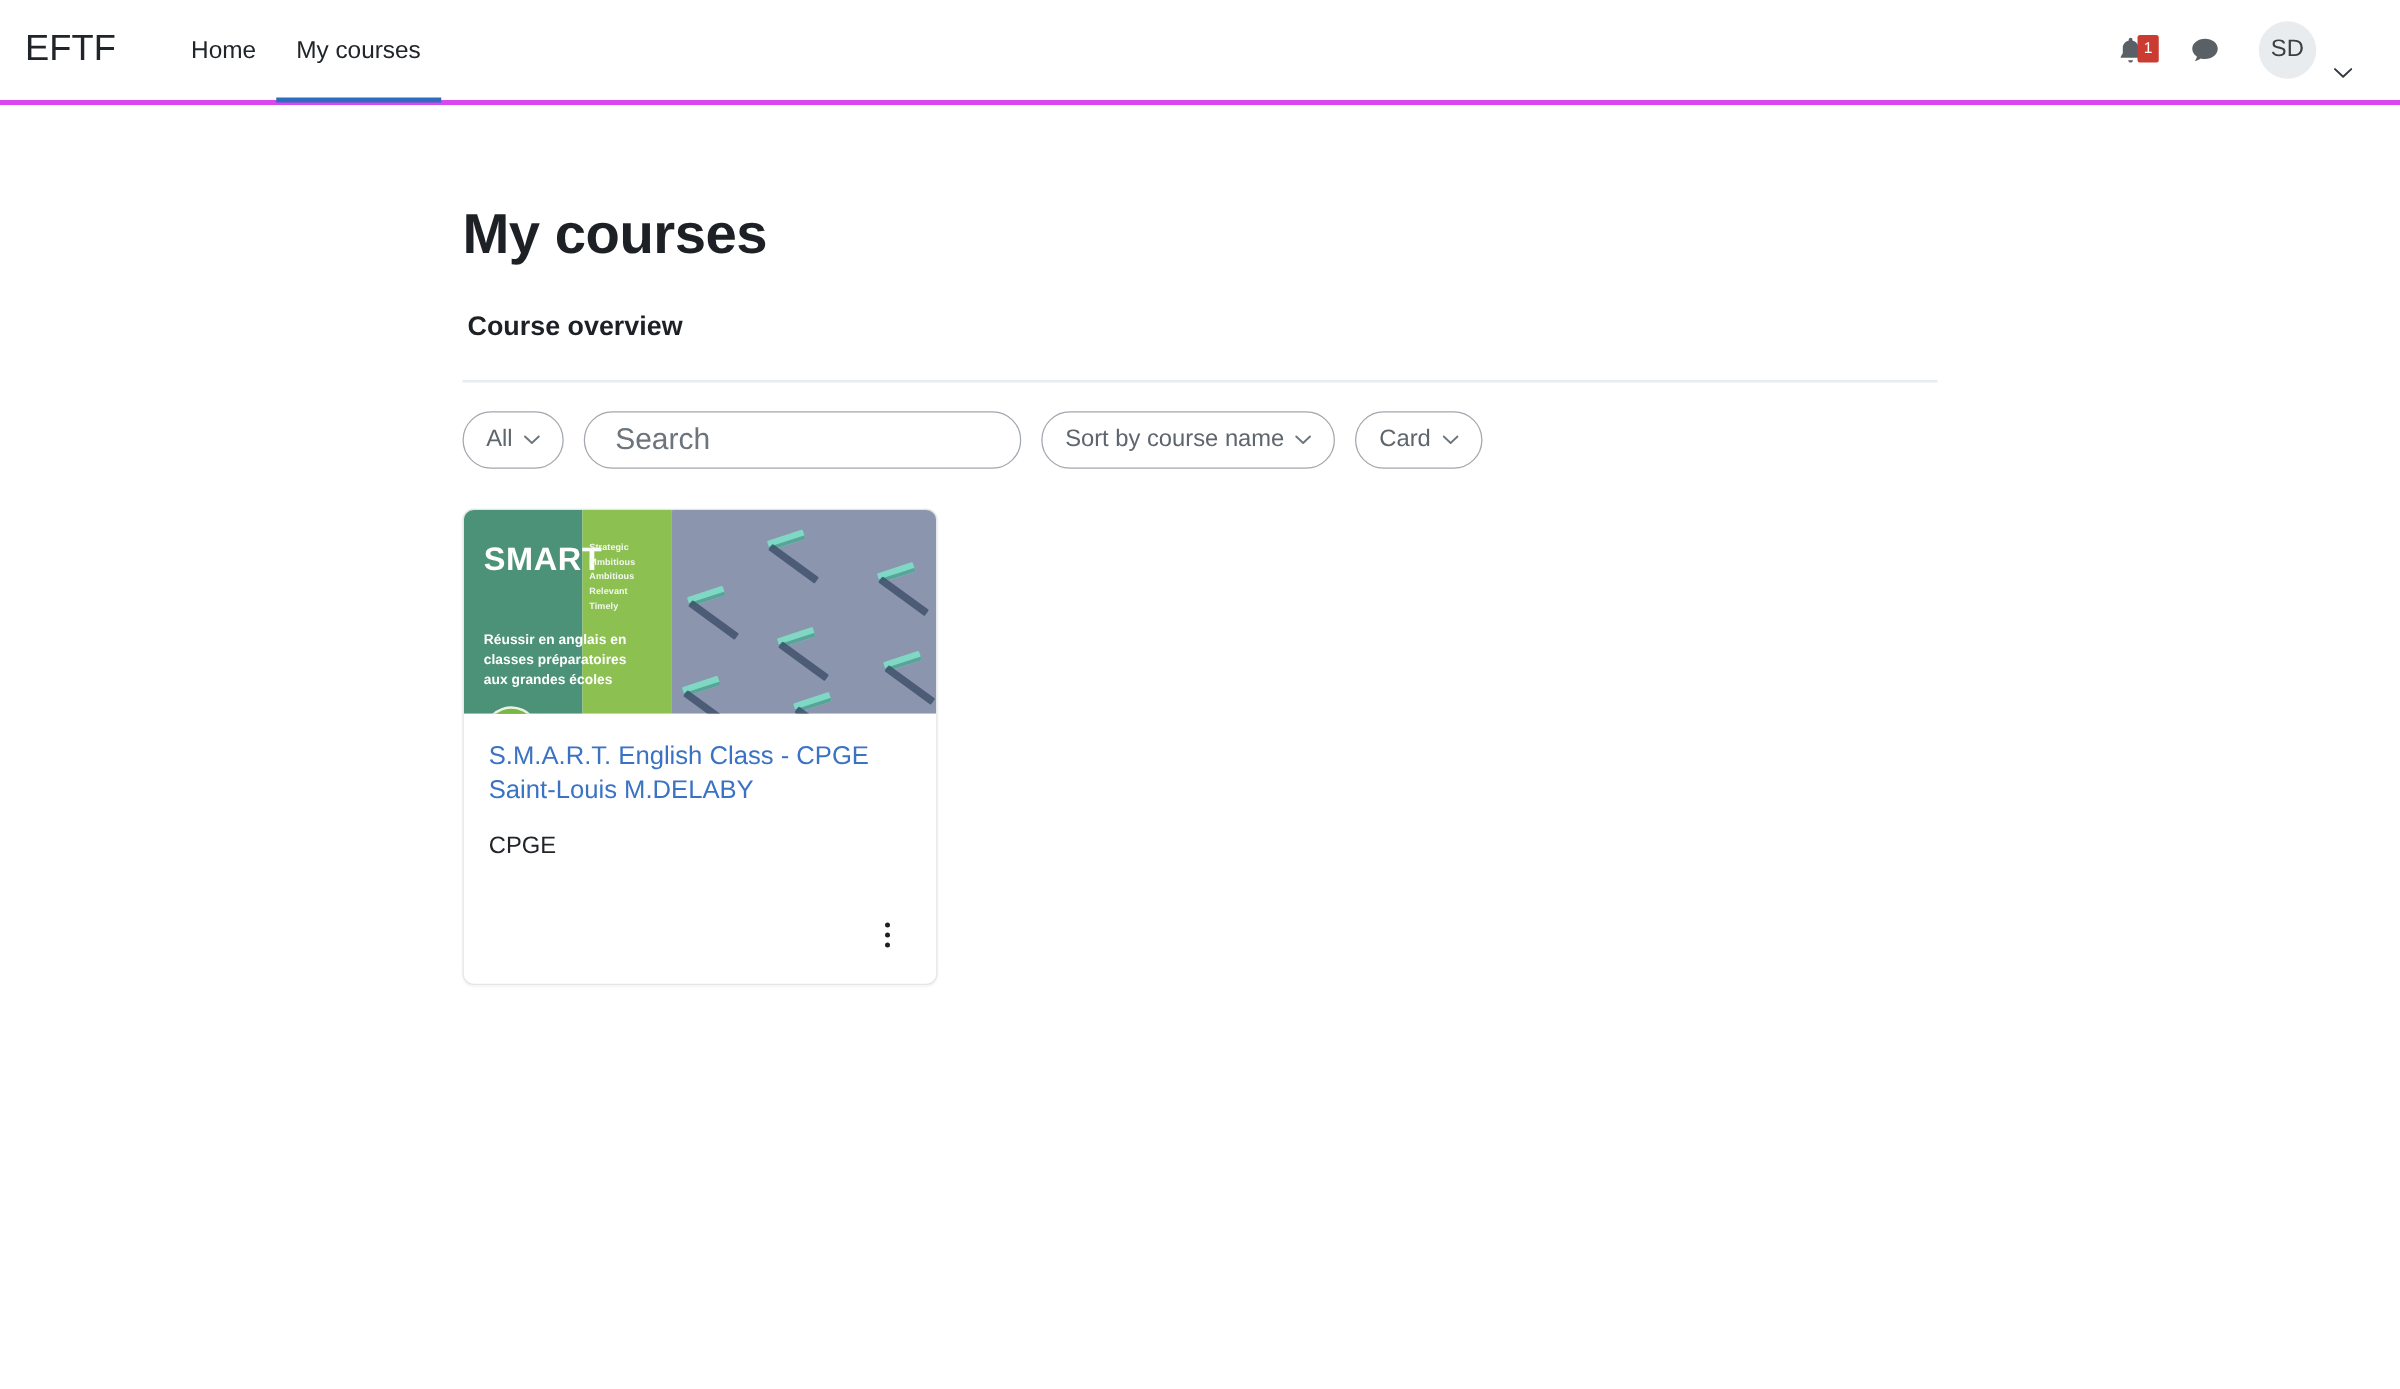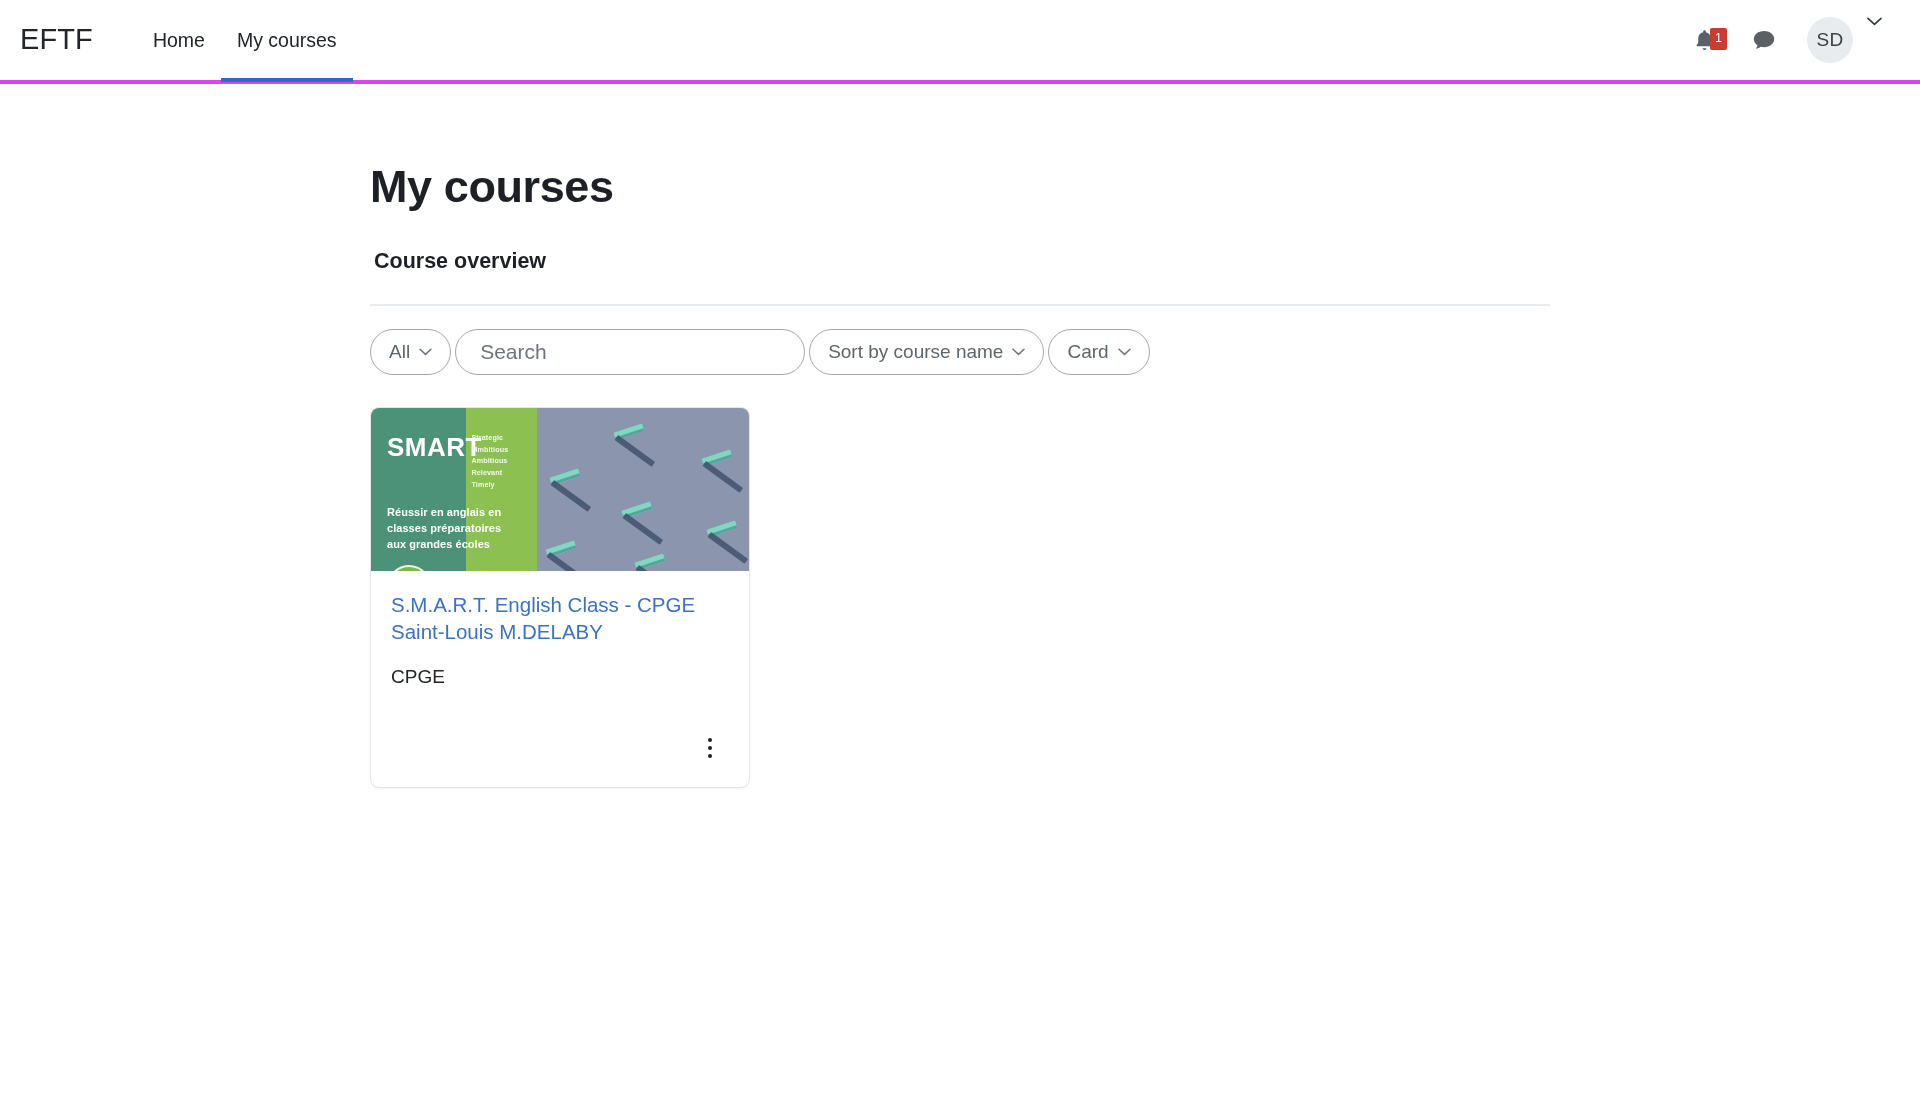--- a/index.html
+++ b/index.html
@@ -70,21 +70,21 @@
     left: 27px; top: 9px;
     background: #ca3c32;
     color: #fff;
     font-size: 12.5px;
     line-height: 1;
     padding: 4px 5px 5px 5px;
     border-radius: 2px;
     min-width: 17px;
     text-align: center;
   }
-  .avatar-wrap { display: flex; align-items: flex-start; margin-left: 18px; }
+  .avatar-wrap { display: flex; align-items: flex-end; margin-left: 18px; }
   .avatar {
     width: 46px; height: 46px;
     border-radius: 50%;
     background: #e9ecef;
     color: #3b4043;
     display: flex;
     align-items: center;
     justify-content: center;
     font-size: 19px;
     letter-spacing: .3px;
@@ -117,21 +117,21 @@
     margin-top: 30px;
     height: 2px;
     background: #e9ecef;
     width: 1180px;
   }
 
   
   .controls {
     display: flex;
     align-items: center;
-    gap: 4px;
+    gap: 16px;
     margin-top: 23px;
   }
   .pill {
     height: 46px;
     border: 1px solid #a2a8ae;
     border-radius: 24px;
     background: #fff;
     display: flex;
     align-items: center;
     color: #5d656d;
@@ -142,21 +142,21 @@
   .pill .caret { margin-left: 9px; display: flex; align-items: center; }
   .search-pill {
     width: 350px;
     padding: 0 22px;
   }
   .search-input {
     border: none;
     outline: none;
     background: transparent;
     font-family: "Liberation Sans", sans-serif;
-    font-size: 21px;
+    font-size: 24px;
     color: #5d656d;
     width: 100%;
     height: 100%;
   }
   .search-input::placeholder { color: #6c757d; }
 
   
   .card-grid { margin-top: 32px; display: flex; flex-wrap: wrap; gap: 26px; }
   .course-card {
     width: 380px;

